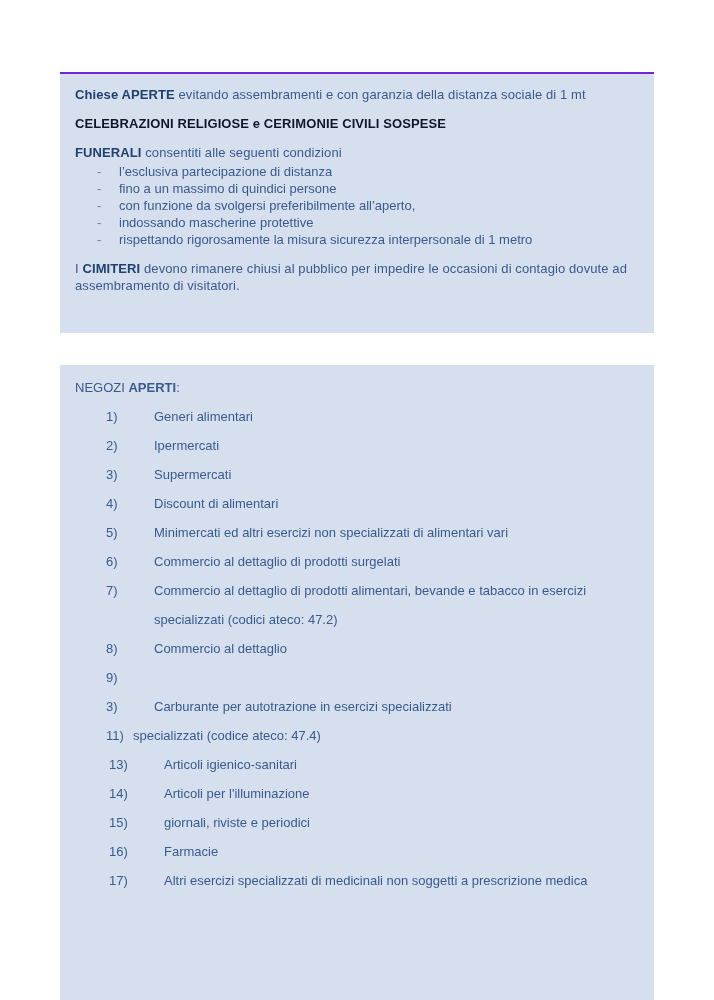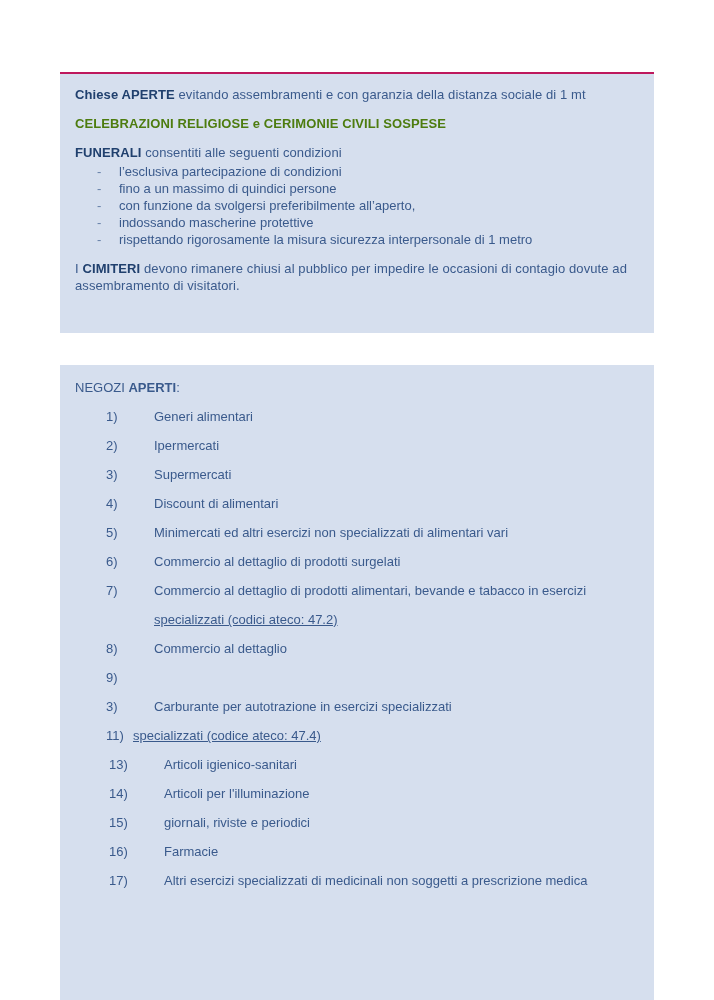--- a/index.html
+++ b/index.html
@@ -27,21 +27,21 @@
   .doc-box {
     position: absolute;
     left: 60px;
     width: 594px;
     background: #d6dfee;
     box-sizing: border-box;
   }
   .doc-box.box-one {
     top: 72px;
     height: 261px;
-    border-top: 2px solid #be185d;
+    border-top: 2px solid #6d28d9;
     padding: 12px 14px 10px 8px;
   }
   .doc-box.box-two {
     top: 365px;
     height: 639px;
     border-bottom: 2px solid #9fb0c9;
     padding: 14px 14px 8px 8px;
   }
 
   
@@ -49,21 +49,21 @@
     color: #3a5a8c;
     font-size: 13px;
     line-height: 17px;
     letter-spacing: 0.1px;
   }
   .line b, .strong {
     color: #20406e;
     font-weight: bold;
   }
   .line.heading-strong {
-    color: #4d7c0f;
+    color: #0f172a;
     font-weight: bold;
   }
 
   .spacer-sm { height: 12px; }
 
   
   .para {
     padding-left: 7px;
   }
 
@@ -120,21 +120,20 @@
     flex: 1 1 auto;
     padding-right: 6px;
   }
   
   .num-item.multiline .txt {
     text-align: justify;
     line-height: 29px;
   }
   .num-item.multiline .txt .cont {
     display: block;
-    text-decoration: underline;
   }
   
   .num-item.cont-left .txt .cont {
     margin-left: -21px;
   }
   
   .num-item.shift .num { padding-left: 41px; }
   .num-item.shift .txt { padding-left: 7px; }
 
   .justify-row {
@@ -159,21 +158,21 @@
 
     <div class="spacer-sm"></div>
 
     <div class="line para">
       <b>FUNERALI</b><span> consentiti alle seguenti condizioni</span>
     </div>
 
     <ul class="dash-list">
       <li class="dash-item">
         <span class="dash-mark">-</span>
-        <span class="dash-text">l’esclusiva partecipazione di condizioni</span>
+        <span class="dash-text">l’esclusiva partecipazione di distanza</span>
       </li>
       <li class="dash-item">
         <span class="dash-mark">-</span>
         <span class="dash-text">fino a un massimo di quindici persone</span>
       </li>
       <li class="dash-item">
         <span class="dash-mark">-</span>
         <span class="dash-text">con funzione da svolgersi preferibilmente all’aperto,</span>
       </li>
       <li class="dash-item">

